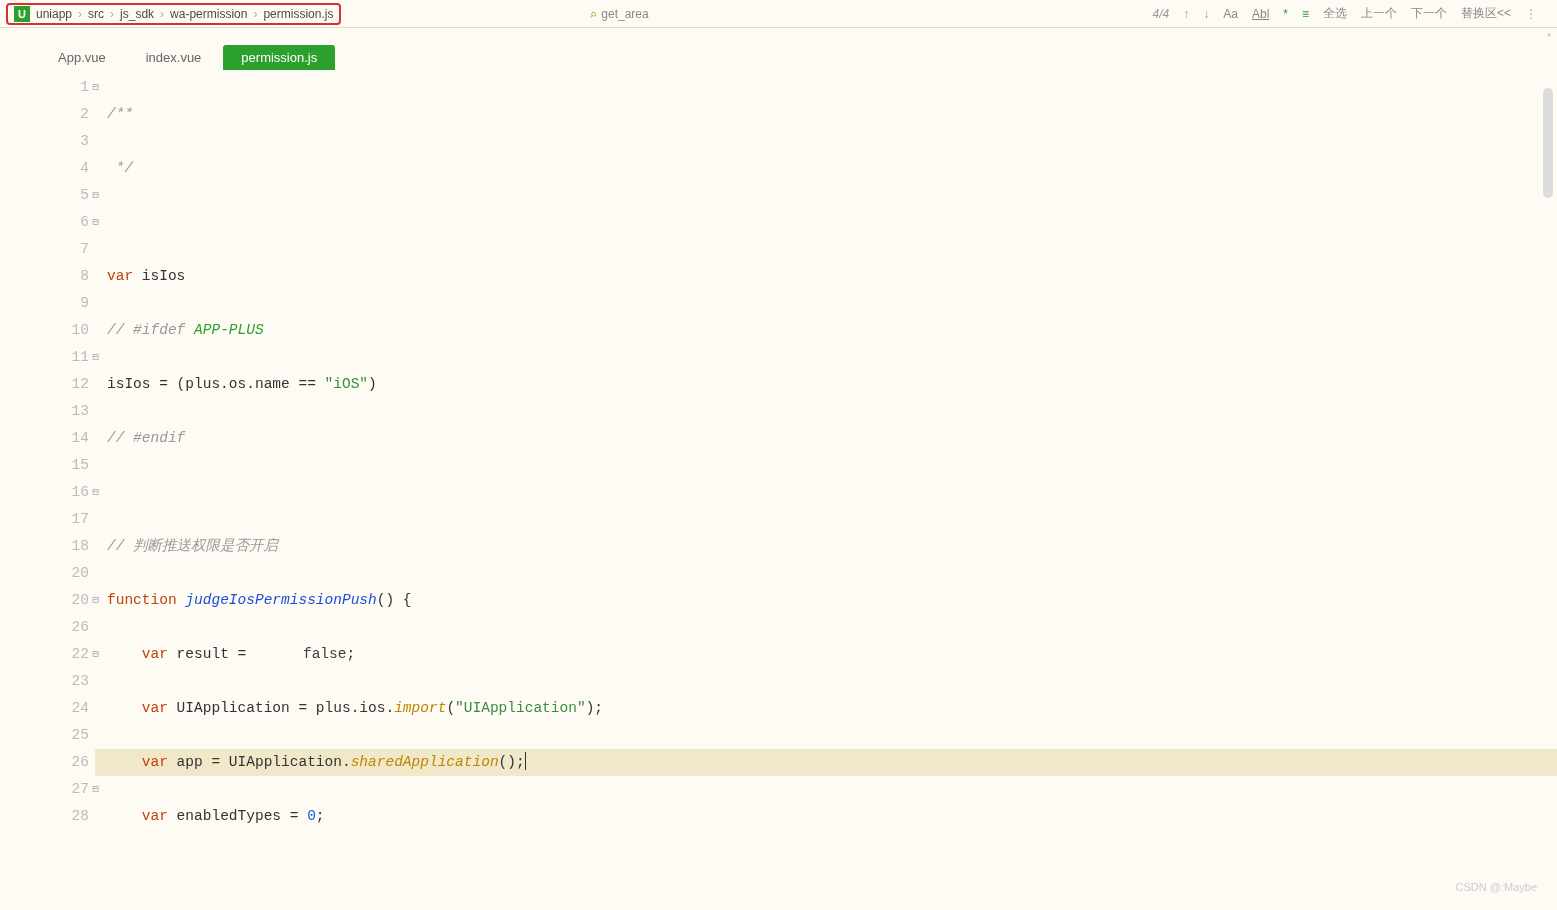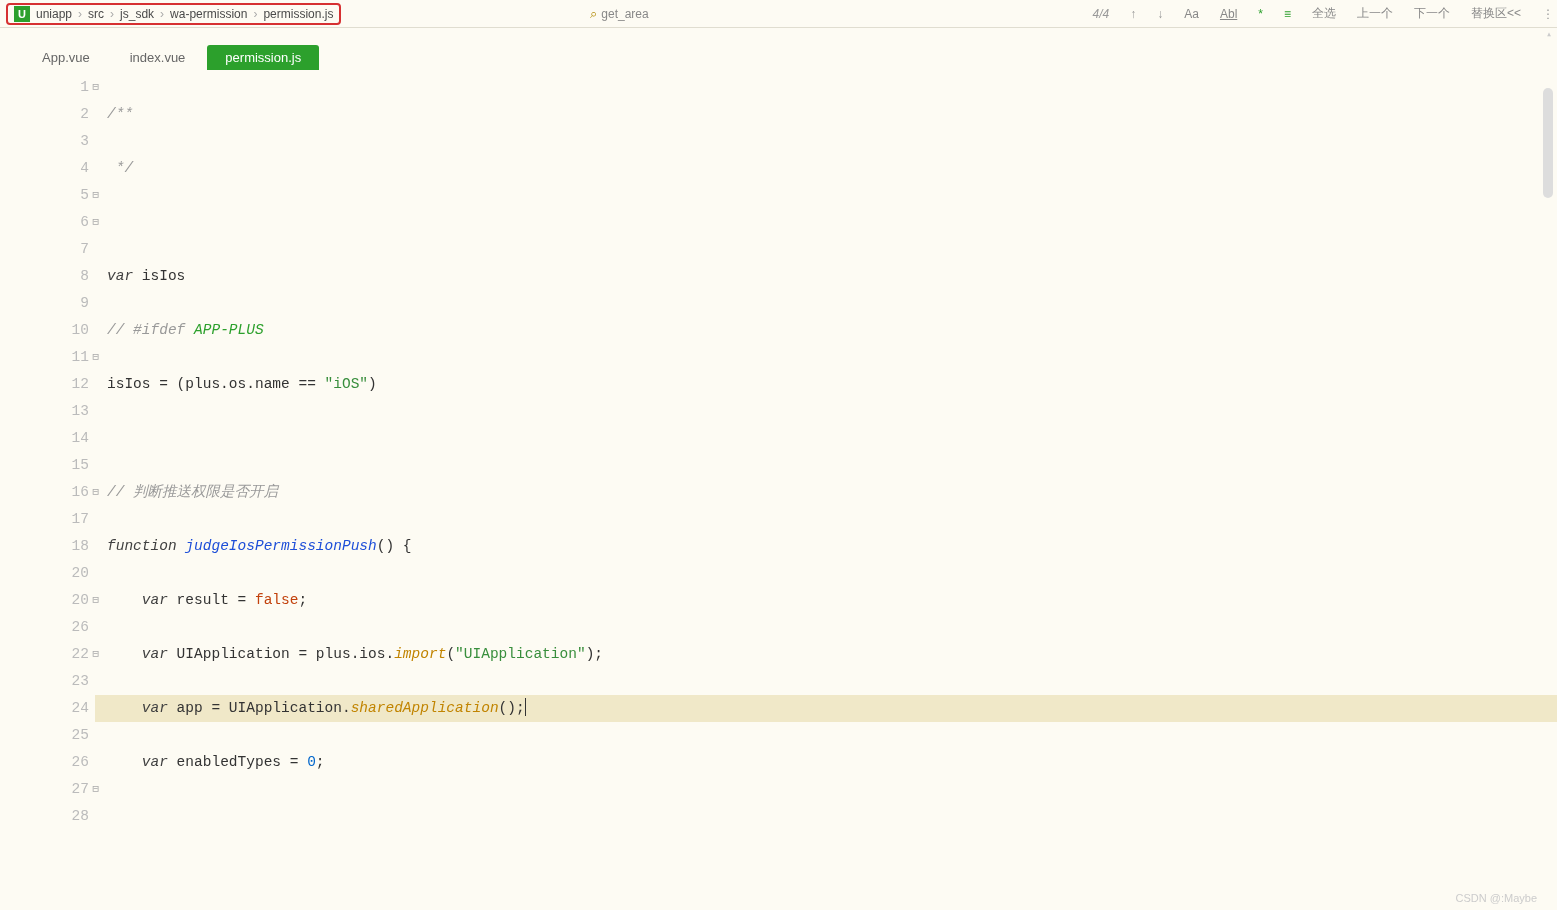--- a/index.html
+++ b/index.html
@@ -52,38 +52,38 @@
       font-family: 'Segoe UI', Arial, sans-serif;
       font-size: 12px;
       color: #888;
     }
     .search-top .magnify {
       color: #b08800;
       font-size: 13px;
     }
     .right-tools {
       position: absolute;
-      right: 3px;
-      display: flex;
-      align-items: center;
-      gap: 21px;
+      right: 20px;
+      display: flex;
+      align-items: center;
+      gap: 14px;
       font-family: 'Segoe UI', Arial, sans-serif;
       font-size: 12px;
       color: #888;
     }
     .right-tools .count { font-style: italic; color: #999; }
     .right-tools .tool { cursor: pointer; }
     .right-tools .green { color: #2ca02c; }
     .right-tools .tool-icon { color: #999; }
     .tabs {
       height: 30px;
       background: #fdfbf3;
       display: flex;
       align-items: flex-end;
-      padding-left: 24px;
+      padding-left: 40px;
       gap: 4px;
       margin-top: 12px;
     }
     .tab {
       padding: 5px 18px;
       font-family: 'Segoe UI', Arial, sans-serif;
       font-size: 13px;
       color: #666;
       border-radius: 3px 3px 0 0;
       cursor: pointer;
@@ -118,22 +118,22 @@
     .code {
       flex: 1;
       font-size: 14.5px;
       line-height: 27px;
       padding-top: 4px;
       white-space: pre;
       color: #333;
     }
     .code .line { padding-left: 12px; height: 27px; }
     .code .hl { background: #f0e8c8; }
-    .k { color: #404040; font-style: italic; }
-    .kc { color: #c2410c; }
+    .k { color: #c2410c; }
+    .kc { color: #404040; margin-left: 48px; }
     .c { color: #999; font-style: italic; }
     .cd { color: #2ca02c; font-style: italic; text-align: center; }
     .fn { color: #1d4ed8; font-style: italic; }
     .m { color: #c18401; font-style: italic; margin-top: 24px; }
     .s { color: #388e3c; }
     .n { color: #0066cc; }
     .cursor {
       display: inline-block;
       width: 1px;
       height: 18px;
@@ -144,21 +144,21 @@
     .left-strip {
       position: absolute;
       left: 0;
       top: 200px;
       width: 8px;
       height: 20px;
       background: #f0e8c8;
     }
     .watermark {
       position: absolute;
-      bottom: 6px;
+      bottom: 17px;
       right: 20px;
       font-family: 'Segoe UI', Arial, sans-serif;
       font-size: 11px;
       color: #ccc;
     }
     .scrollbar-v {
       position: absolute;
       right: 3px;
       top: 60px;
       width: 10px;
@@ -256,20 +256,21 @@
     <div class="ln"><span>27</span><span class="fold">⊟</span></div>
     <div class="ln"><span>28</span></div>
   </div>
   <div class="code">
 <div class="line"><span class="c">/**</span></div>
 <div class="line"><span class="c"> */</span></div>
 <div class="line"></div>
 <div class="line"><span class="k">var</span><span> isIos</span></div>
 <div class="line"><span class="c">// #ifdef</span><span class="cd"> APP-PLUS</span></div>
 <div class="line"><span>isIos = (plus.os.name == </span><span class="s">"iOS"</span><span>)</span></div>
+<div class="line"><span class="c">// #endif</span></div>
 <div class="line"></div>
 <div class="line"><span class="c">// 判断推送权限是否开启</span></div>
 <div class="line"><span class="k">function</span><span class="fn"> judgeIosPermissionPush</span><span>() {</span></div>
 <div class="line">    <span class="k">var</span><span> result = </span><span class="kc">false</span><span>;</span></div>
 <div class="line">    <span class="k">var</span><span> UIApplication = plus.ios.</span><span class="m">import</span><span>(</span><span class="s">"UIApplication"</span><span>);</span></div>
 <div class="line hl">    <span class="k">var</span><span> app = UIApplication.</span><span class="m">sharedApplication</span><span>();</span><span class="cursor"></span></div>
 <div class="line">    <span class="k">var</span><span> enabledTypes = </span><span class="n">0</span><span>;</span></div>
 
 
 

